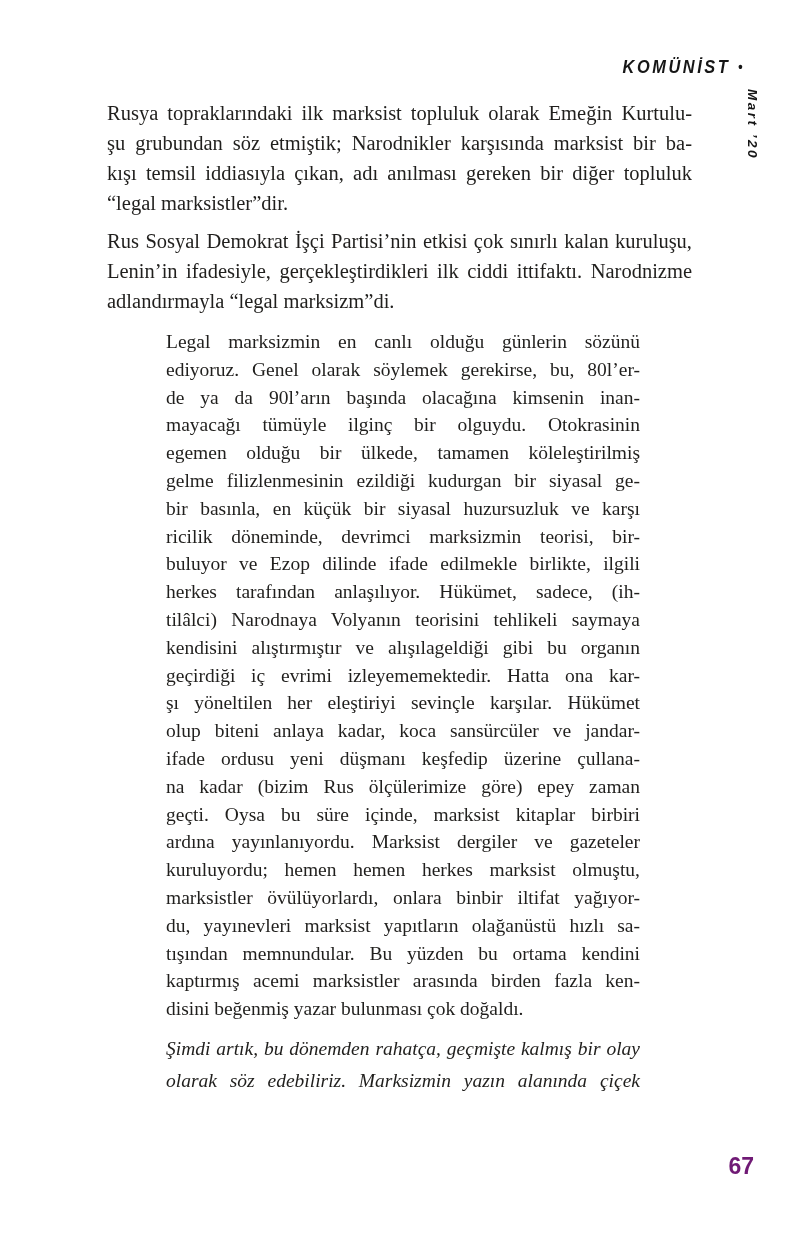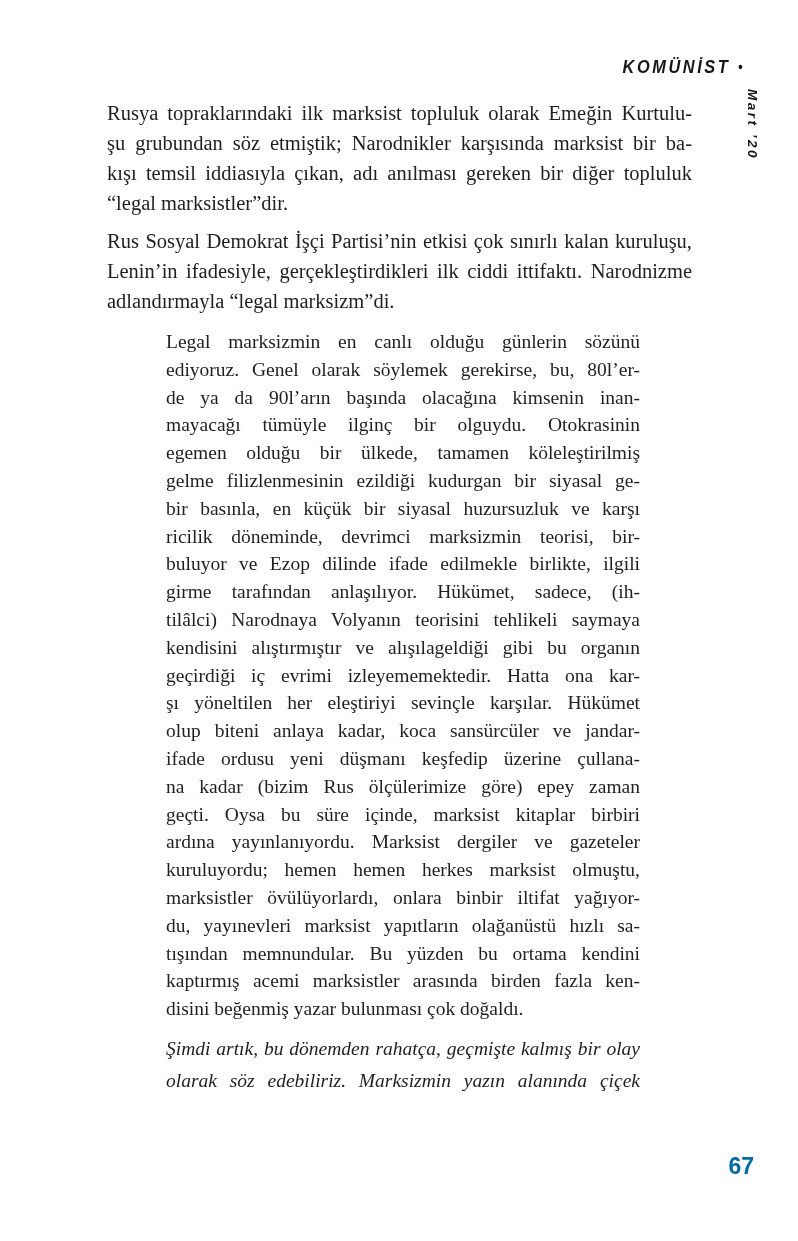--- a/index.html
+++ b/index.html
@@ -74,21 +74,21 @@
   .line.last-flush {
     text-align-last: left;
   }
   .pagenum {
     position: absolute;
     top: 1153px;
     right: 44px;
     font-family: "Liberation Sans", sans-serif;
     font-weight: 700;
     font-size: 23px;
-    color: #0369a1;
+    color: #701a75;
   }
 </style>
 </head>
 <body>
 
 <div class="page">
 
   <div class="journal">
     <span>KOMÜNİST</span><span class="bullet">•</span>
   </div>
@@ -110,21 +110,21 @@
       <div class="quote">
         <div class="line">Legal marksizmin en canlı olduğu günlerin sözünü</div>
         <div class="line">ediyoruz. Genel olarak söylemek gerekirse, bu, 80l’er-</div>
         <div class="line">de ya da 90l’arın başında olacağına kimsenin inan-</div>
         <div class="line">mayacağı tümüyle ilginç bir olguydu. Otokrasinin</div>
         <div class="line">egemen olduğu bir ülkede, tamamen köleleştirilmiş</div>
         <div class="line">gelme filizlenmesinin ezildiği kudurgan bir siyasal ge-</div>
         <div class="line">bir basınla, en küçük bir siyasal huzursuzluk ve karşı</div>
         <div class="line">ricilik döneminde, devrimci marksizmin teorisi, bir-</div>
         <div class="line">buluyor ve Ezop dilinde ifade edilmekle birlikte, ilgili</div>
-        <div class="line">girme tarafından anlaşılıyor. Hükümet, sadece, (ih-</div>
+        <div class="line">herkes tarafından anlaşılıyor. Hükümet, sadece, (ih-</div>
         <div class="line">tilâlci) Narodnaya Volyanın teorisini tehlikeli saymaya</div>
         <div class="line">kendisini alıştırmıştır ve alışılageldiği gibi bu organın</div>
         <div class="line">geçirdiği iç evrimi izleyememektedir. Hatta ona kar-</div>
         <div class="line">şı yöneltilen her eleştiriyi sevinçle karşılar. Hükümet</div>
         <div class="line">olup biteni anlaya kadar, koca sansürcüler ve jandar-</div>
         <div class="line">ifade ordusu yeni düşmanı keşfedip üzerine çullana-</div>
         <div class="line">na kadar (bizim Rus ölçülerimize göre) epey zaman</div>
         <div class="line">geçti. Oysa bu süre içinde, marksist kitaplar birbiri</div>
         <div class="line">ardına yayınlanıyordu. Marksist dergiler ve gazeteler</div>
         <div class="line">kuruluyordu; hemen hemen herkes marksist olmuştu,</div>

